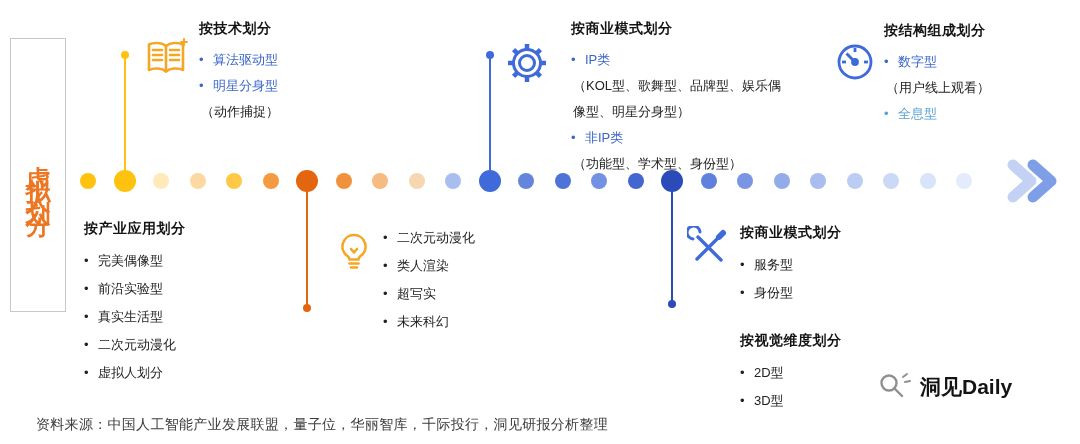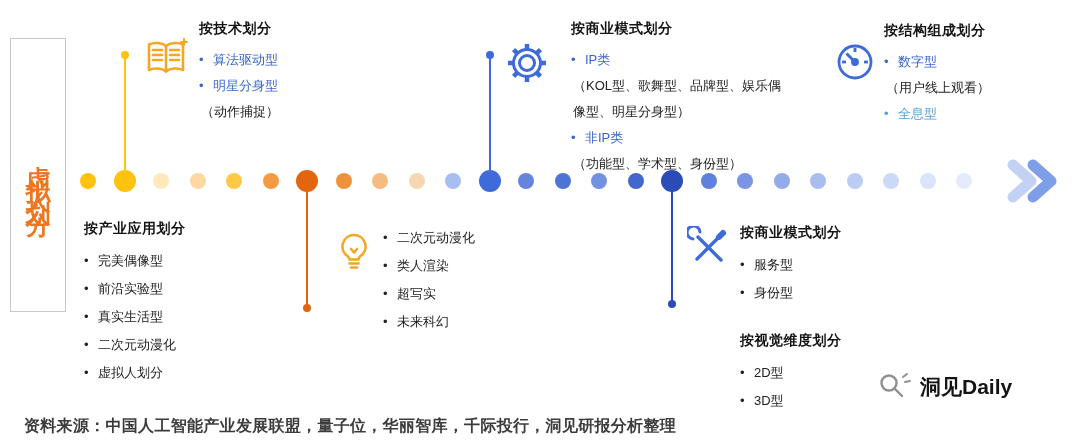--- a/index.html
+++ b/index.html
@@ -25,21 +25,21 @@
   .heading{font-size:14px;font-weight:bold;color:#141414;margin-bottom:9px;letter-spacing:.5px;}
   .heading.second{margin-top:25px;}
   .item{display:flex;font-size:13px;color:#222;line-height:26px;}
   .item.tall{line-height:28px;}
   .item .bullet{width:14px;flex:none;}
   .item.blue{color:#3A66CC;}
   .item.lightblue{color:#56A0D3;}
   .item.paren{display:block;padding-left:2px;}
   .icon{position:absolute;}
   
-  .source{position:absolute;left:24px;top:416px;font-size:16px;font-weight:bold;color:#3c3c3c;letter-spacing:.3px;}
+  .source{position:absolute;left:36px;top:416px;font-size:14px;font-weight:normal;color:#3c3c3c;letter-spacing:.3px;}
   .brand{position:absolute;left:874px;top:369px;display:flex;align-items:center;}
   .brand-text{font-size:21px;font-weight:bold;color:#141414;margin-left:6px;}
 </style>
 </head>
 <body>
 
 <div class="canvas">
 
   <div class="vtitle-box">
     <div class="vtitle">虚拟人划分</div>

